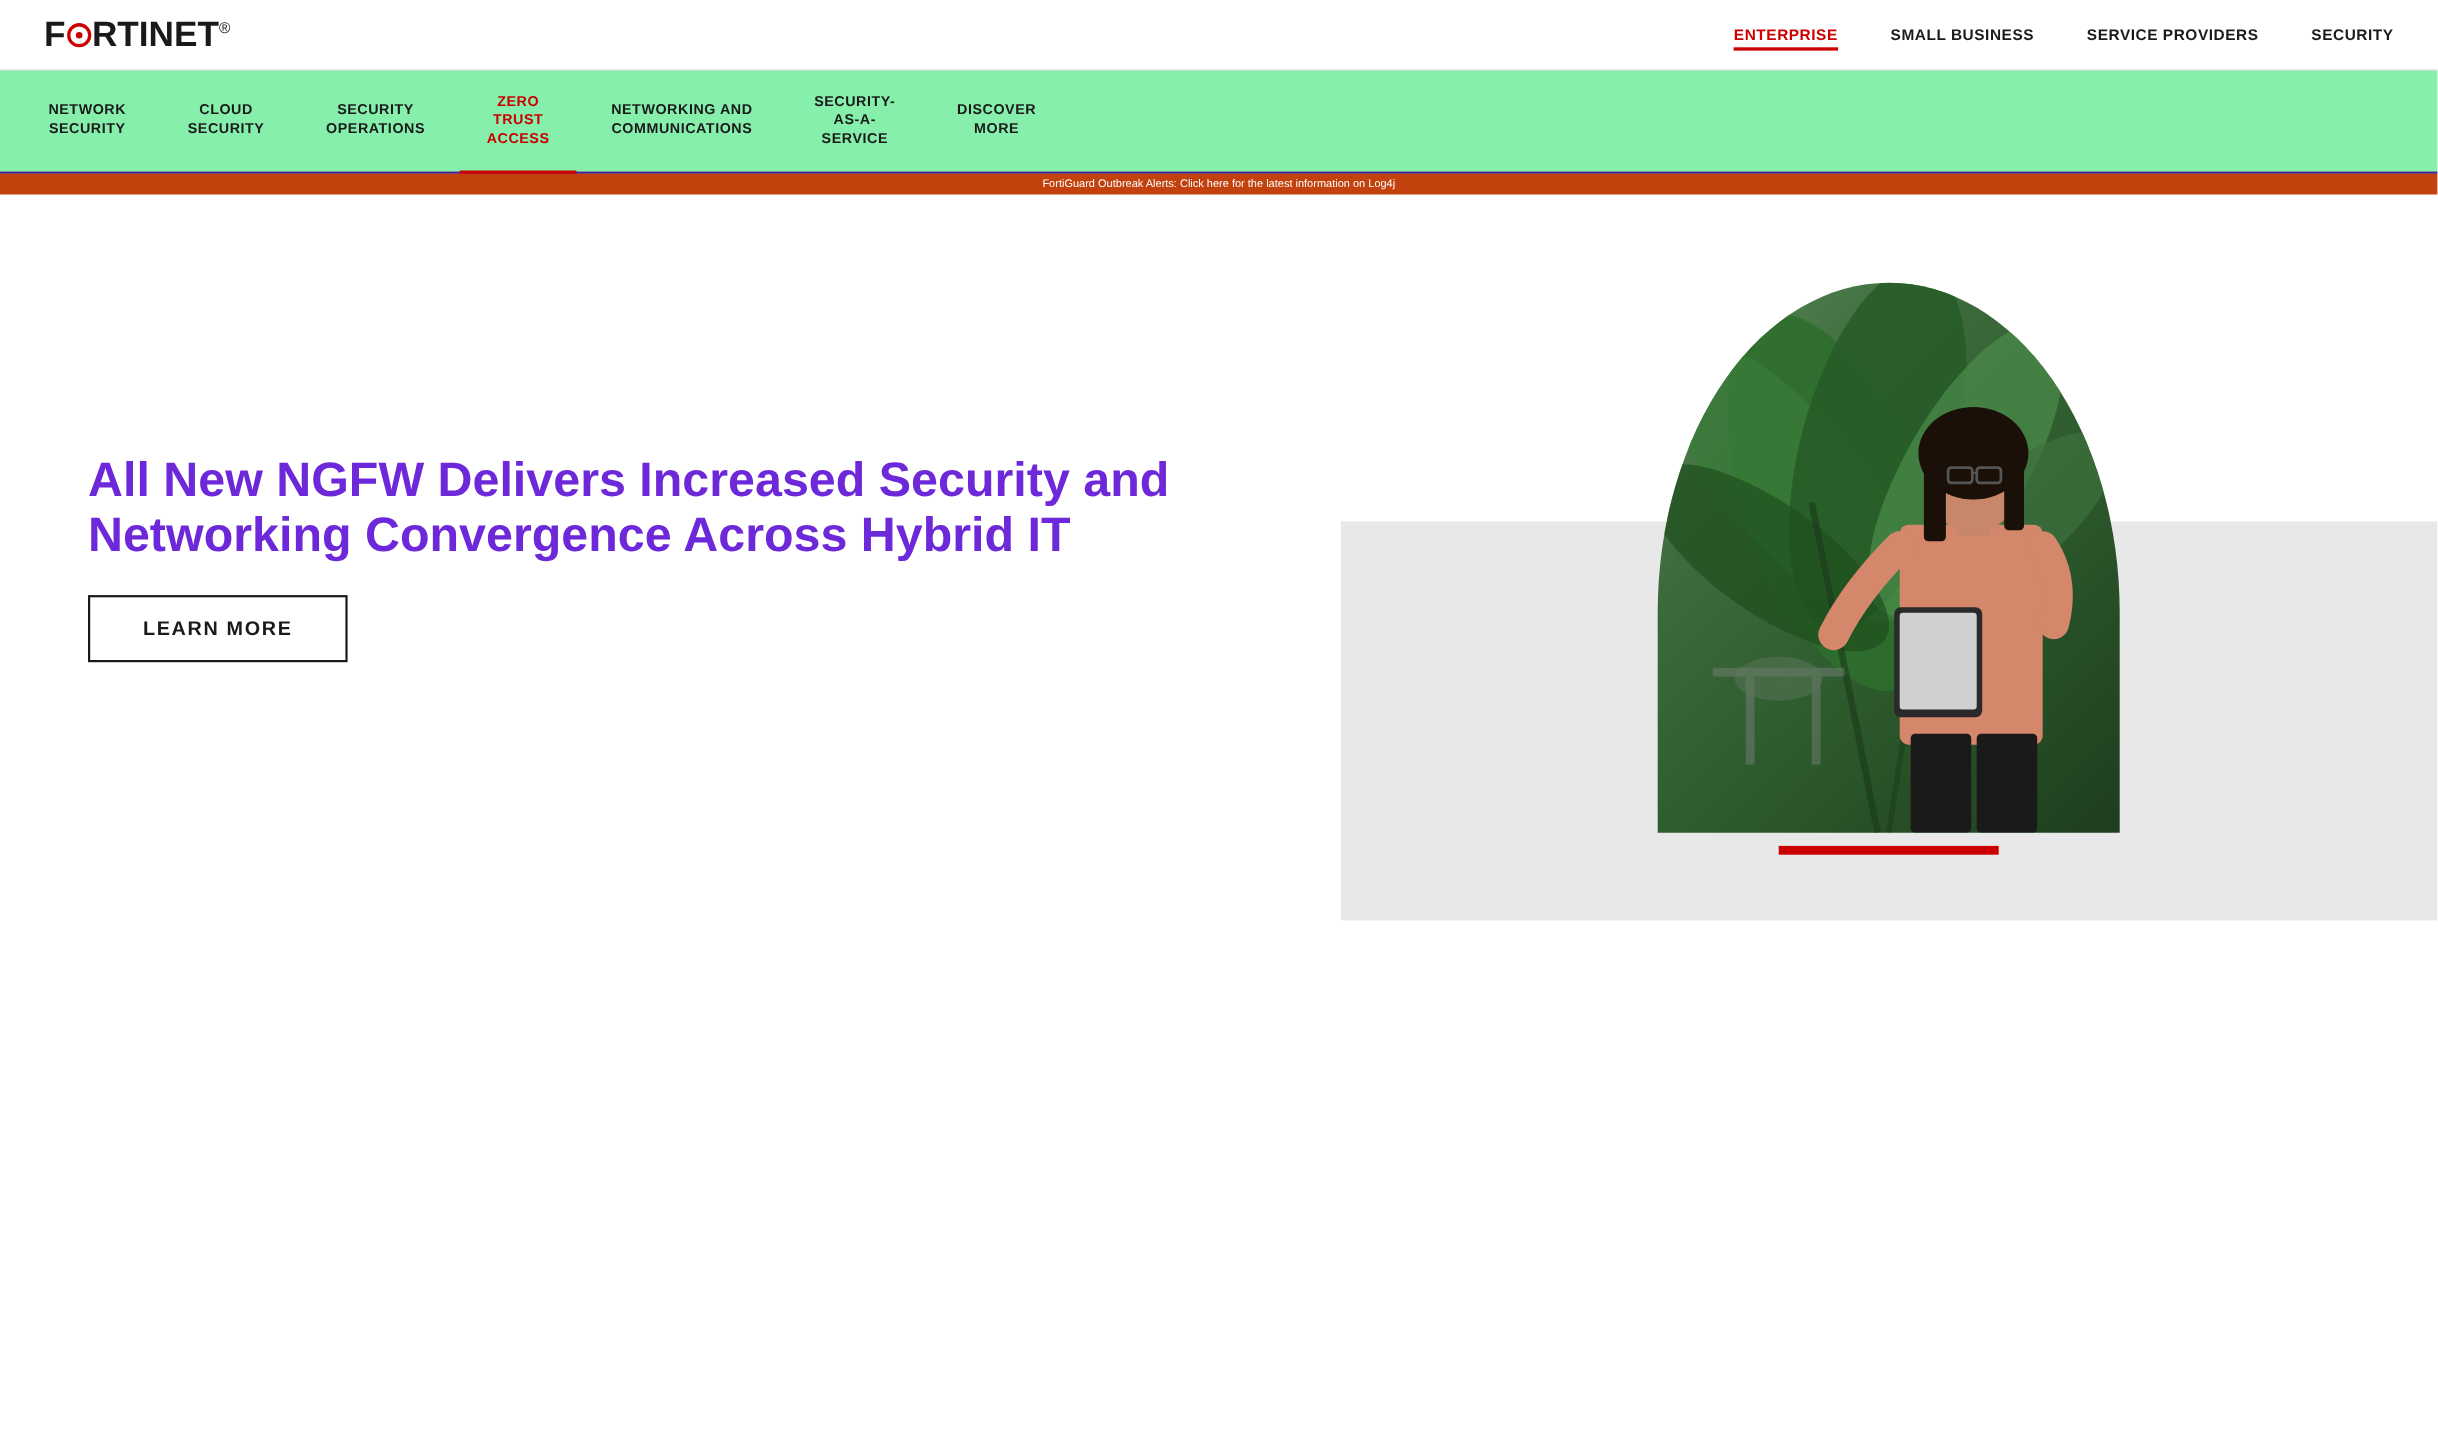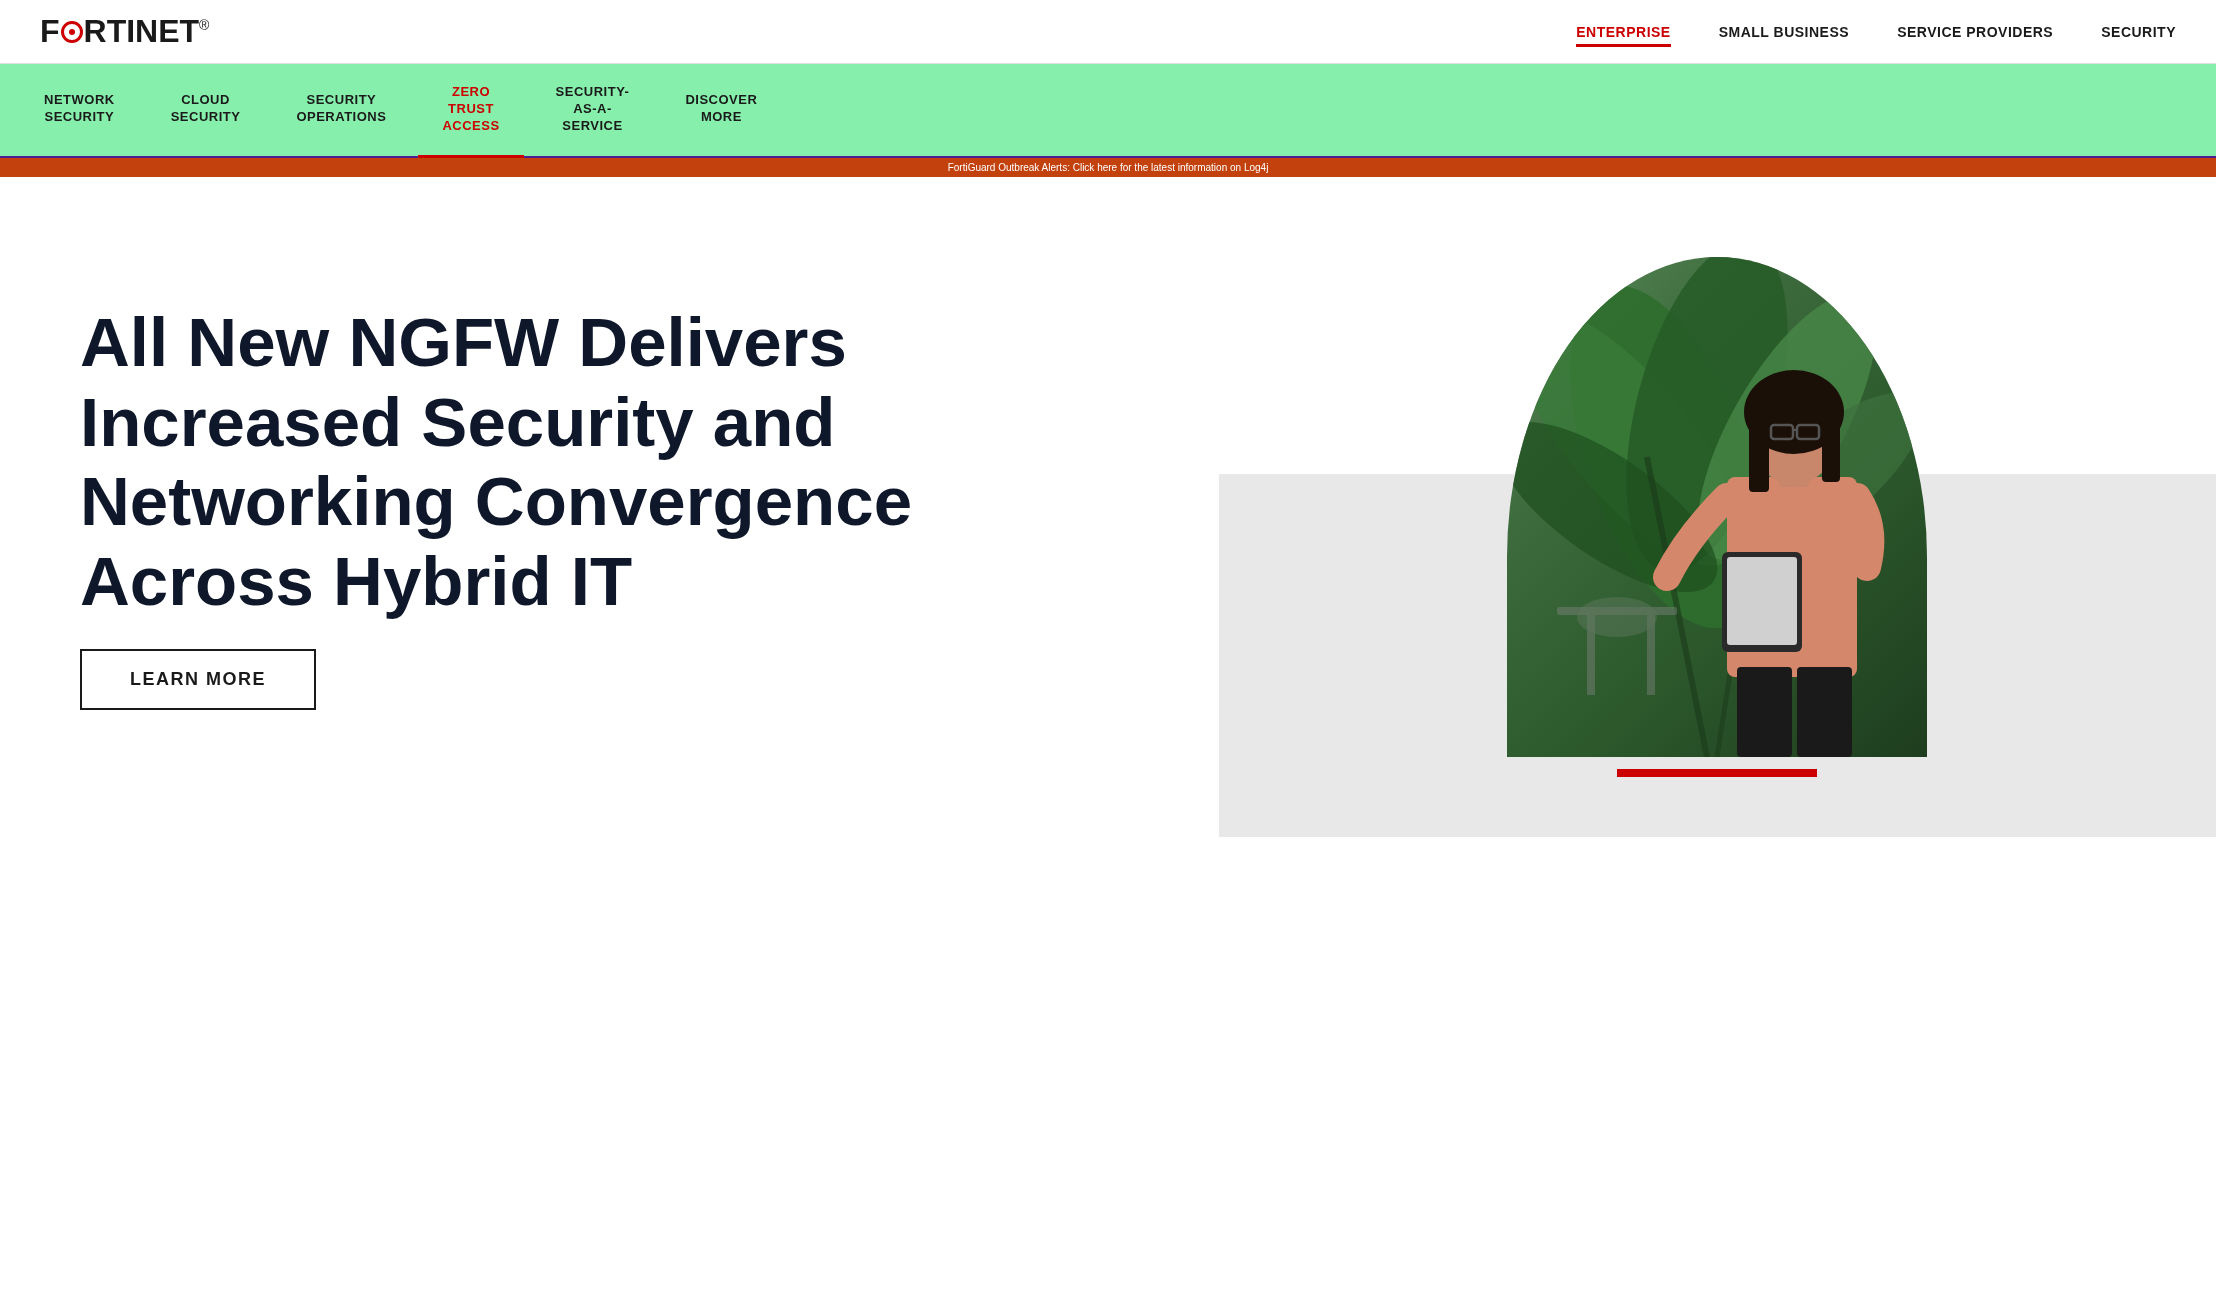--- a/index.html
+++ b/index.html
@@ -83,23 +83,23 @@
       overflow: hidden;
     }
     .hero-content {
       flex: 0 0 55%;
       padding: 80px 60px 80px 80px;
       display: flex;
       flex-direction: column;
       justify-content: center;
     }
     .hero-title {
-      font-size: 69px;
+      font-size: 44px;
       font-weight: 900;
-      color: #0f172a;
+      color: #6d28d9;
       line-height: 1.15;
       margin-bottom: 28px;
       font-family: 'Arial Black', sans-serif;
     }
     .hero-subtitle {
       font-size: 18px;
       color: #333;
       line-height: 1.6;
       max-width: 580px;
       margin-bottom: 52px;
@@ -219,20 +219,21 @@
       <a>SECURITY</a>
     </li>
   </ul>
 </nav>
 
 <nav class="sub-nav">
   <div class="sub-nav-item">NETWORK<br>SECURITY</div>
   <div class="sub-nav-item">CLOUD<br>SECURITY</div>
   <div class="sub-nav-item">SECURITY<br>OPERATIONS</div>
   <div class="sub-nav-item" style="color:#cc0000; border-bottom:3px solid #cc0000;">ZERO<br>TRUST<br>ACCESS</div>
+  <div class="sub-nav-item">NETWORKING AND<br>COMMUNICATIONS</div>
   <div class="sub-nav-item">SECURITY-<br>AS-A-<br>SERVICE</div>
   <div class="sub-nav-item">DISCOVER<br>MORE</div>
 </nav>
 
 <div class="alert-banner">
   <span>FortiGuard Outbreak Alerts: Click here for the latest information on Log4j</span>
 </div>
 
 <section class="hero">
   <div class="hero-content">

